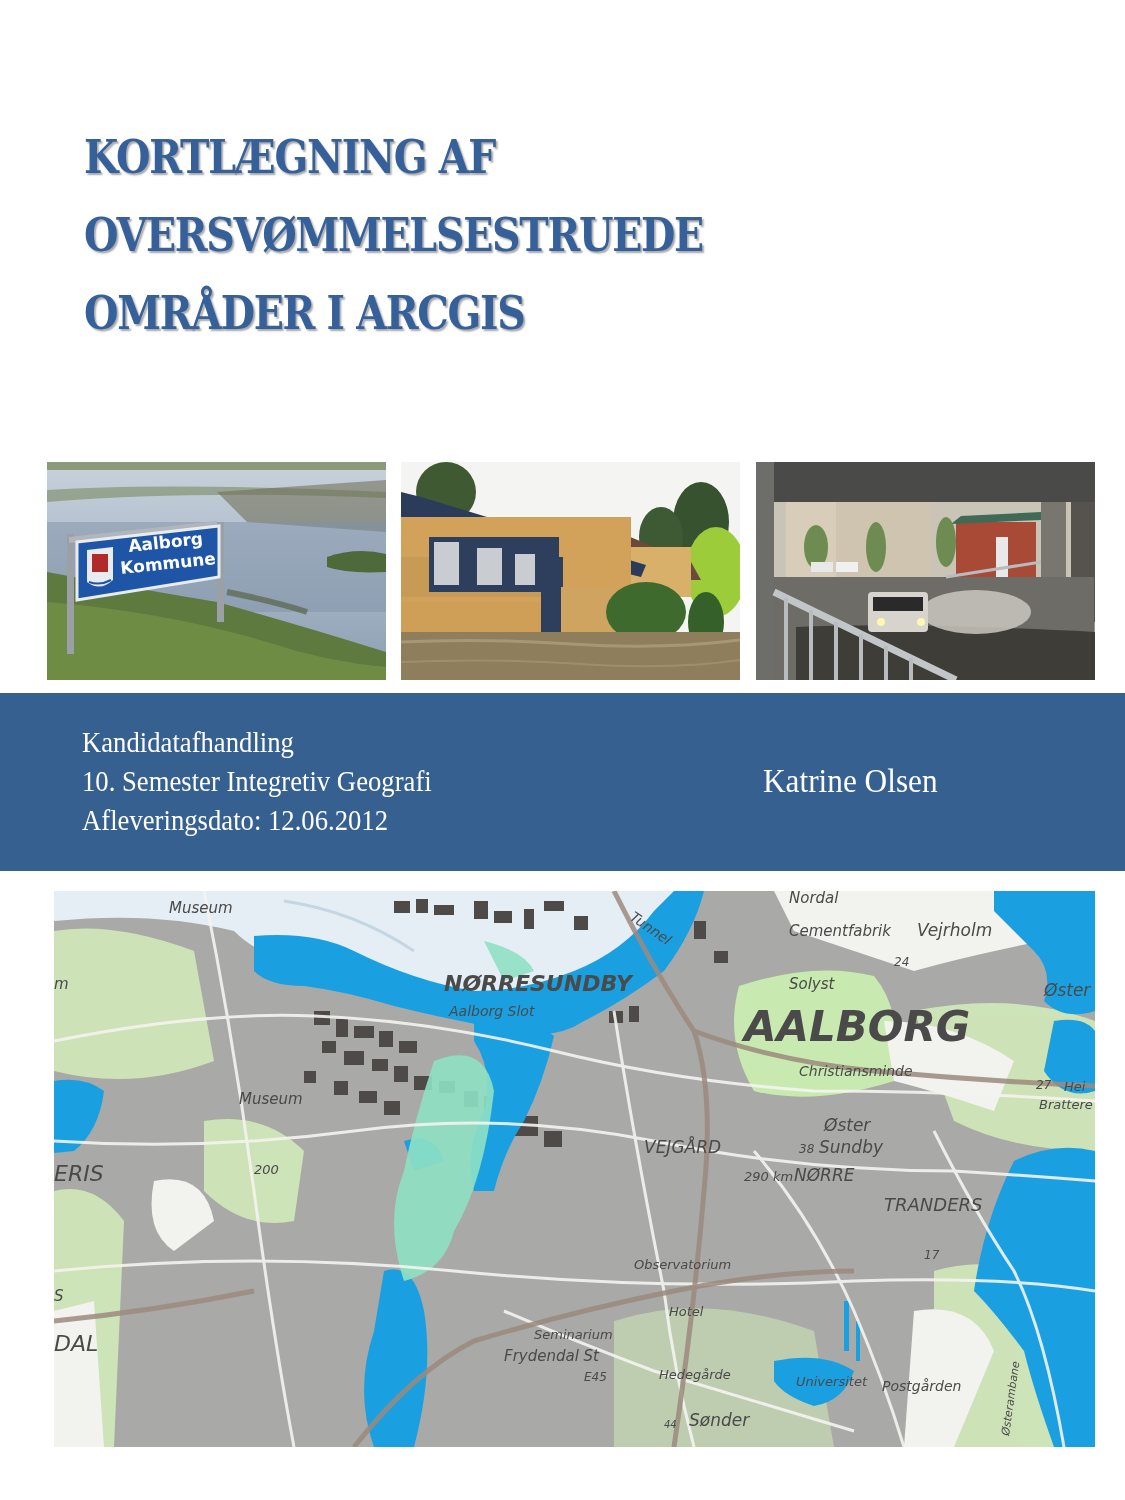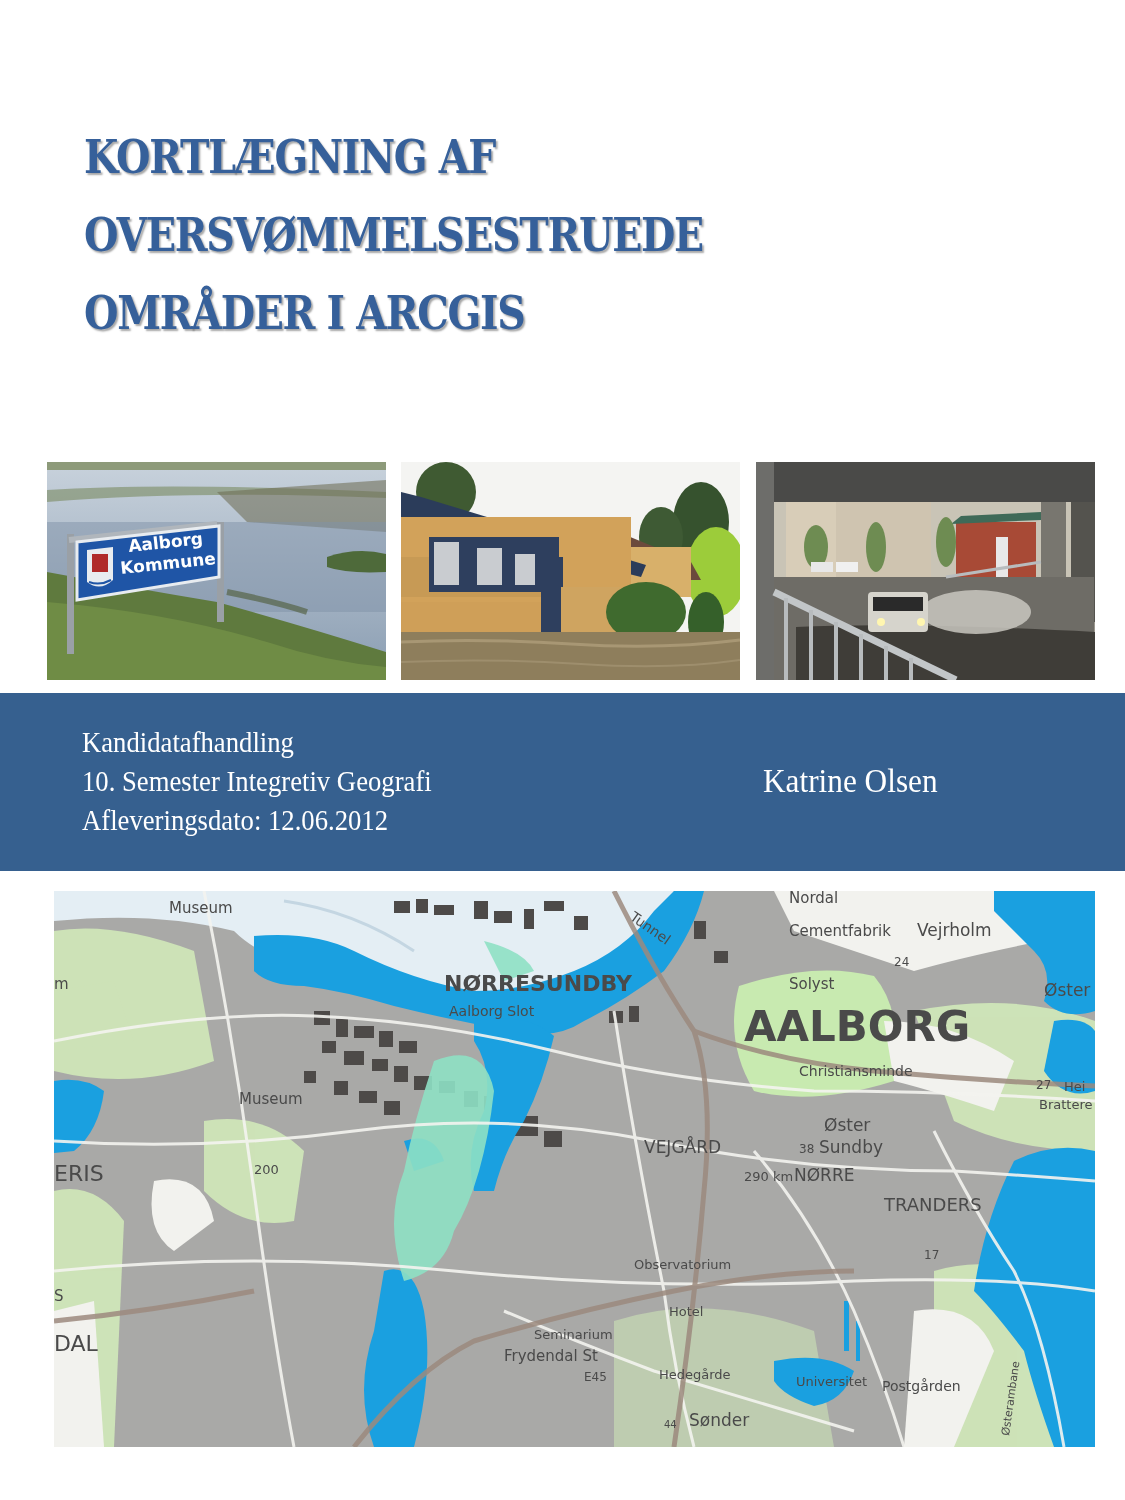--- a/index.html
+++ b/index.html
@@ -26,21 +26,21 @@
   .banner .info {
     position: absolute; left: 82px; top: 30px; color: #ffffff;
     font-family: "Liberation Serif", serif; font-size: 29px; line-height: 39px;
     transform: scaleX(0.92); transform-origin: left top;
   }
   .banner .author {
     position: absolute; left: 763px; top: 69px; color: #ffffff;
     font-family: "Liberation Serif", serif; font-size: 34px;
     transform: scaleX(0.92); transform-origin: left top;
   }
-  .map { position: absolute; left: 54px; top: 891px; width: 1041px; height: 556px; overflow: hidden; background: #a8a8a8; }
+  .map { position: absolute; left: 54px; top: 891px; width: 1041px; height: 556px; overflow: hidden; background: #a8a8a8; font-style: italic; }
   .map svg { display: block; }
   .maplabel { font-family: "DejaVu Sans", sans-serif; fill: #4a4a4a; }
 </style>
 </head>
 <body>
 
 <div class="title">
   <div>KORTLÆGNING AF</div>
   <div>OVERSVØMMELSESTRUEDE</div>
   <div>OMRÅDER I ARCGIS</div>

